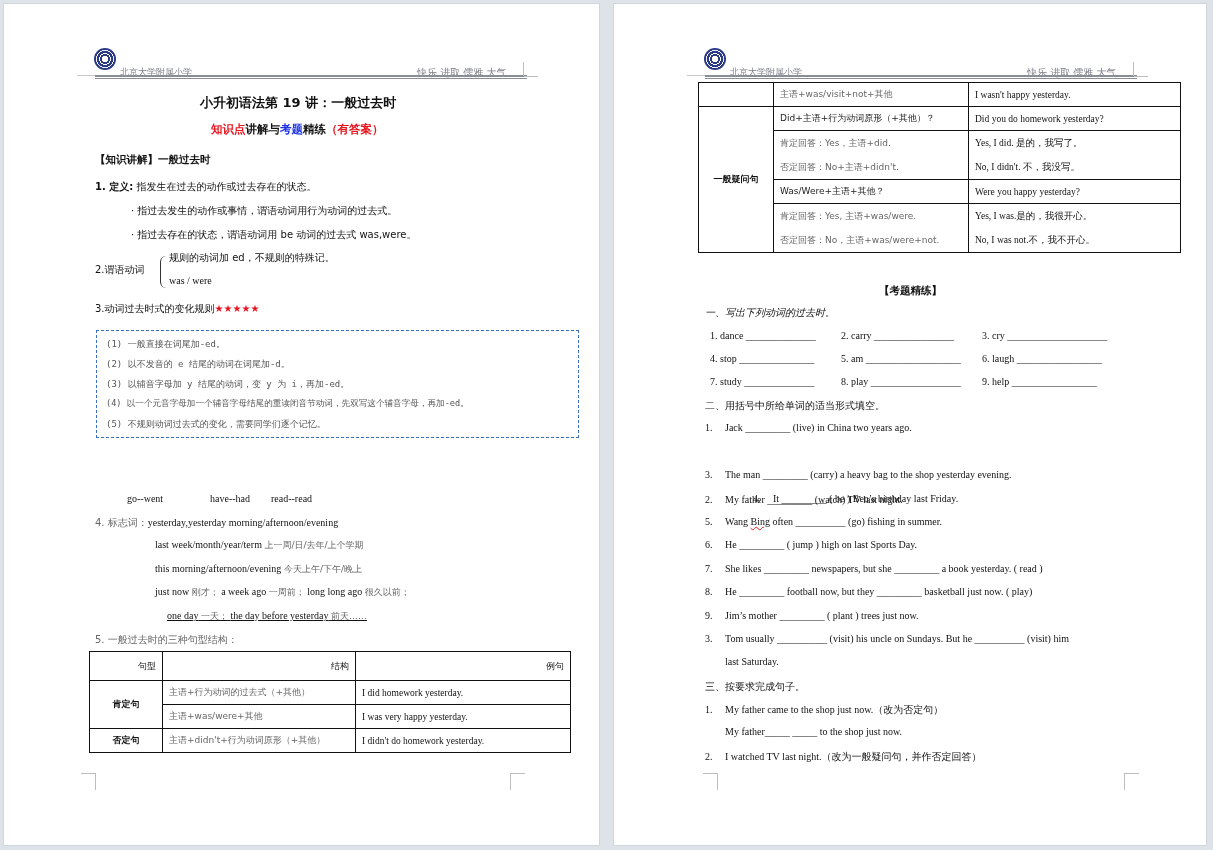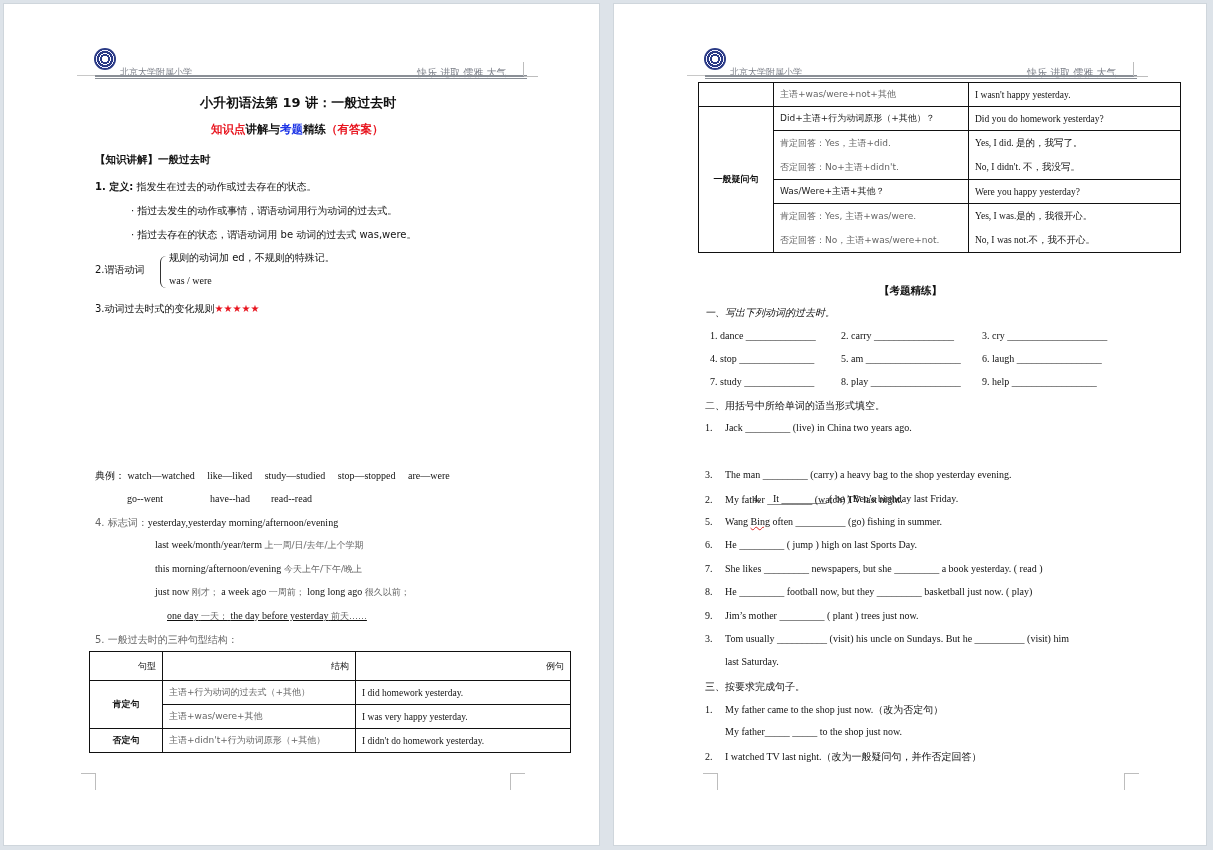--- a/index.html
+++ b/index.html
@@ -84,29 +84,28 @@
 
   <div class="abs cn t10" style="left:91px;top:259px;">2.谓语动词</div>
   <div class="brace" style="left:156px;top:252px;height:32px;"></div>
   <div class="abs cn t10" style="left:165px;top:247px;">规则的动词加 ed，不规则的特殊记。</div>
   <div class="abs t10" style="left:165px;top:271px;">was / were</div>
 
   <div class="abs cn t10" style="left:91px;top:298px;">
     <span>3.动词过去时式的变化规则</span><span class="red">★★★★★</span>
   </div>
 
-
-  <div class="abs t10" style="left:91px;top:465px;">
-    <span class="cn">典例：</span>
-    <span>watch—watched</span>&nbsp;&nbsp;&nbsp;&nbsp;
-    <span>like—liked</span>&nbsp;&nbsp;&nbsp;&nbsp;
-    <span>study—studied</span>&nbsp;&nbsp;&nbsp;&nbsp;
-    <span>stop—stopped</span>&nbsp;&nbsp;&nbsp;&nbsp;
-    <span>are—were</span>
-  </div>
+  <div class="rules-box" style="left:92px;top:326px;width:481px;height:106px;">
+    <div style="top:7px;">(1) 一般直接在词尾加-ed。</div>
+    <div style="top:27px;">(2) 以不发音的 e 结尾的动词在词尾加-d。</div>
+    <div style="top:47px;">(3) 以辅音字母加 y 结尾的动词，变 y 为 i，再加-ed。</div>
+    <div style="top:67px;font-size:8.6px;">(4) 以一个元音字母加一个辅音字母结尾的重读闭音节动词，先双写这个辅音字母，再加-ed。</div>
+    <div style="top:87px;">(5) 不规则动词过去式的变化，需要同学们逐个记忆。</div>
+  </div>
+
   <div class="abs t10" style="left:123px;top:489px;text-align:right;">go--went</div>
   <div class="abs t10" style="left:206px;top:489px;">have--had</div>
   <div class="abs t10" style="left:267px;top:489px;">read--read</div>
 
   <div class="abs t10" style="left:91px;top:512px;">
     <span class="cn grey">4. 标志词：</span><span>yesterday,yesterday morning/afternoon/evening</span>
   </div>
   <div class="abs t10" style="left:151px;top:535px;">
     <span>last week/month/year/term</span>
     <span class="gcn">上一周/日/去年/上个学期</span>
@@ -166,21 +165,21 @@
   <div class="hdr-motto" style="left:413px;top:62px;">快乐 进取 儒雅 大气</div>
   <div class="hdr-line-thin" style="left:73px;top:71px;width:22px;"></div>
   <div class="hdr-line" style="left:91px;top:71px;width:432px;"></div>
   <div class="crop" style="left:519px;top:58px;border-width:0 0 0 1px;height:14px;"></div>
   <div class="crop" style="left:520px;top:72px;border-width:1px 0 0 0;width:14px;height:0;"></div>
 
   <table class="grid" style="left:84px;top:78px;width:483px;">
     <tbody>
         <tr>
       <td style="width:62px;"></td>
-      <td class="gcn" style="width:182px;">主语+was/were+not+其他</td>
+      <td class="gcn" style="width:182px;">主语+was/visit+not+其他</td>
       <td>I wasn't happy yesterday.</td>
     </tr>
     <tr>
       <td class="type" rowspan="5">一般疑问句</td>
       <td class="gcn" style="color:#222;">Did+主语+行为动词原形（+其他）？</td>
       <td>Did you do homework yesterday?</td>
     </tr>
     <tr>
       <td class="gcn" style="height:46px;line-height:24px;">
         <div>肯定回答：Yes，主语+did.</div>

